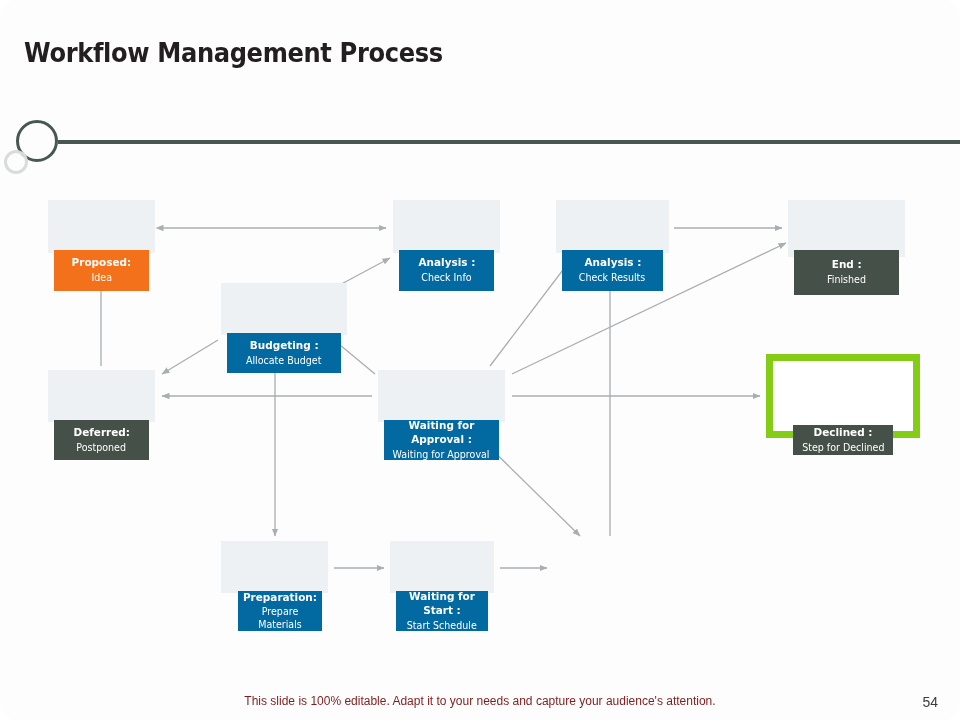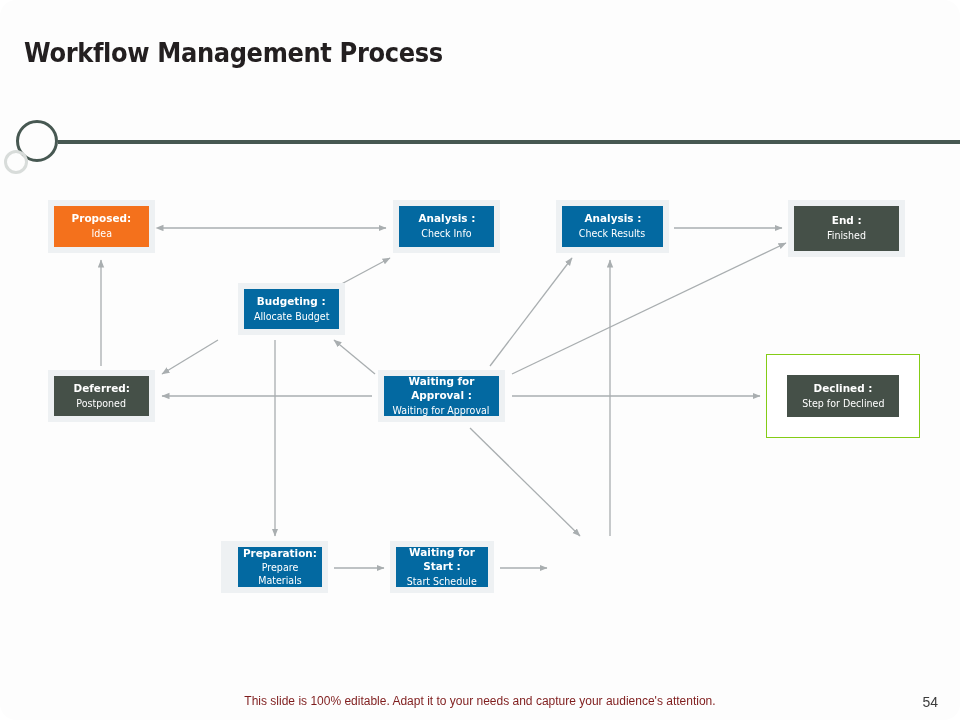--- a/index.html
+++ b/index.html
@@ -75,20 +75,21 @@
   }
   .node .inner{
     width:100%;height:100%;
     box-sizing:border-box;
     display:flex;
     flex-direction:column;
     align-items:center;
     justify-content:center;
     text-align:center;
     line-height:1.25;
+    margin-top:44px;
   }
   .node .t1{
     font-family:"DejaVu Sans", sans-serif;
     font-weight:bold;
     font-size:11px;
     color:#ffffff;
     letter-spacing:0px;
     transform:scaleX(0.95);
   }
   .node .t2{
@@ -99,21 +100,21 @@
     margin-top:2px;
     transform:scaleX(0.95);
   }
   .fill-vivid  .inner{background:#f4711c;}
   .fill-salmon .inner{background:#0369a1;}
   .fill-dark   .inner{background:#455048;}
 
   
   .node.outlined{
     background:#ffffff;
-    border:1px solid #84cc16;
+    border:7px solid #84cc16;
     padding:20px;
   }
 
   
   #footer{
     position:absolute;
     left:0; top:694px;
     width:960px;
     text-align:center;
     font-family:"Liberation Sans", sans-serif;
@@ -206,21 +207,21 @@
       </div>
     </div>
 
     <div class="node fill-dark" style="left:788px;top:200px;width:117px;height:57px;">
       <div class="inner">
         <div class="t1">End :</div>
         <div class="t2">Finished</div>
       </div>
     </div>
 
-    <div class="node fill-salmon" style="left:238px;top:283px;width:107px;height:52px;">
+    <div class="node fill-salmon" style="left:221px;top:283px;width:126px;height:52px;">
       <div class="inner">
         <div class="t1">Budgeting :</div>
         <div class="t2">Allocate Budget</div>
       </div>
     </div>
 
     <div class="node fill-dark" style="left:48px;top:370px;width:107px;height:52px;">
       <div class="inner">
         <div class="t1">Deferred:</div>
         <div class="t2">Postponed</div>

